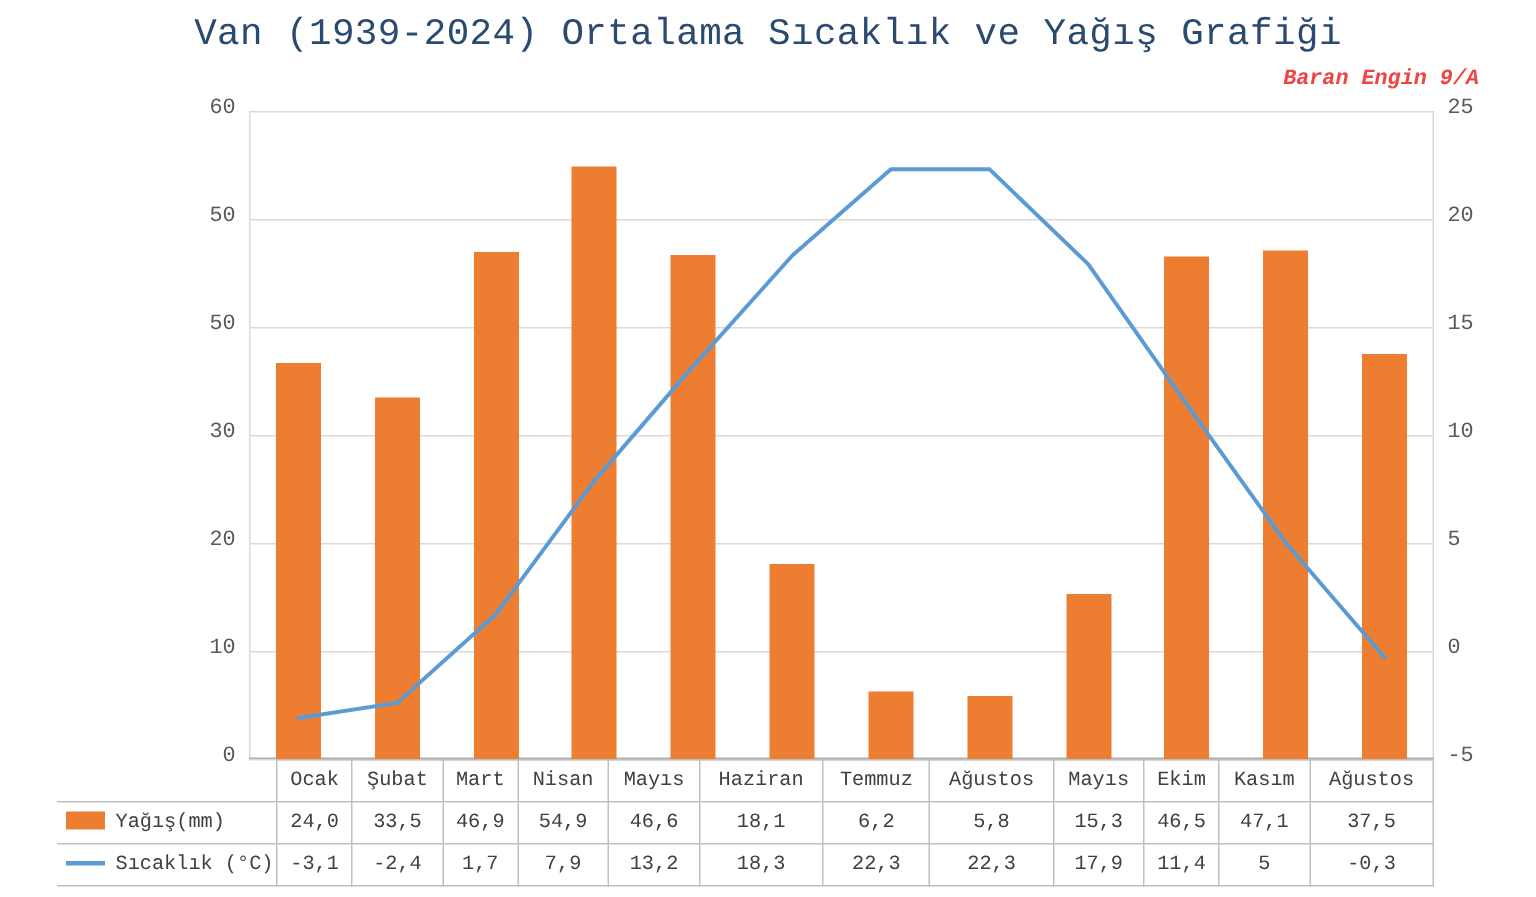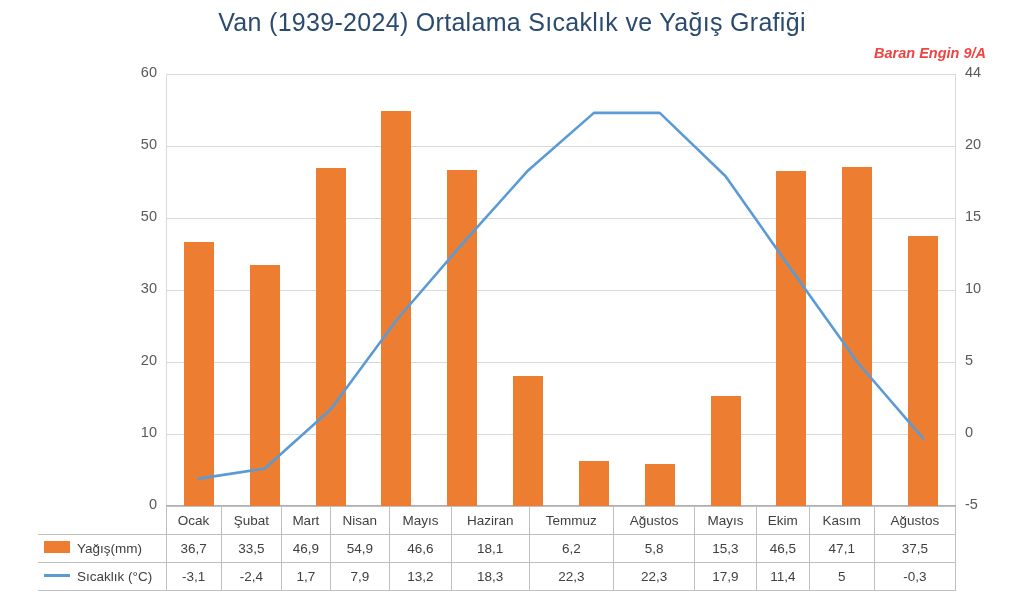--- a/index.html
+++ b/index.html
@@ -8,20 +8,21 @@
     width: 1024px; height: 598px;
     background: #ffffff;
     font-family: "Liberation Sans", sans-serif;
     overflow: hidden;
   }
   #root {
     position: relative;
     width: 1024px;
     height: 598px;
     background: #ffffff;
+    font-family: Liberation Mono, monospace;
   }
 
   
   #chart-title {
     position: absolute;
     left: 0; top: 8px;
     width: 1024px;
     text-align: center;
     font-size: 25px;
     color: #2b4a6f;
@@ -189,21 +190,21 @@
         <div class="ytick ytick-left" style="top: 62px;">50</div>
         <div class="ytick ytick-left" style="top: -10px;">60</div>
       </div>
     <div id="yticks-right">
         <div class="ytick ytick-right" style="top: 422px;">-5</div>
         <div class="ytick ytick-right" style="top: 350px;">0</div>
         <div class="ytick ytick-right" style="top: 278px;">5</div>
         <div class="ytick ytick-right" style="top: 206px;">10</div>
         <div class="ytick ytick-right" style="top: 134px;">15</div>
         <div class="ytick ytick-right" style="top: 62px;">20</div>
-        <div class="ytick ytick-right" style="top: -10px;">44</div>
+        <div class="ytick ytick-right" style="top: -10px;">25</div>
       </div>
     <div id="bars">
         <div class="bar" style="left: 17.9167px; height: 264.24px; background: rgb(237, 125, 49);"></div>
         <div class="bar" style="left: 83.75px; height: 241.2px; background: rgb(237, 125, 49);"></div>
         <div class="bar" style="left: 149.583px; height: 337.68px; background: rgb(237, 125, 49);"></div>
         <div class="bar" style="left: 215.417px; height: 395.28px; background: rgb(237, 125, 49);"></div>
         <div class="bar" style="left: 281.25px; height: 335.52px; background: rgb(237, 125, 49);"></div>
         <div class="bar" style="left: 347.083px; height: 130.32px; background: rgb(237, 125, 49);"></div>
         <div class="bar" style="left: 412.917px; height: 44.64px; background: rgb(237, 125, 49);"></div>
         <div class="bar" style="left: 478.75px; height: 41.76px; background: rgb(237, 125, 49);"></div>
@@ -234,21 +235,21 @@
           <td>Kasım</td>
           <td>Ağustos</td>
         </tr>
       <tr>
         <td class="legend-cell">
           <span class="legend-inner">
             <span class="legend-swatch-bar"></span>
             <span class="legend-text">Yağış(mm)</span>
           </span>
         </td>
-      <td>36,7</td>
+      <td>24,0</td>
           <td>33,5</td>
           <td>46,9</td>
           <td>54,9</td>
           <td>46,6</td>
           <td>18,1</td>
           <td>6,2</td>
           <td>5,8</td>
           <td>15,3</td>
           <td>46,5</td>
           <td>47,1</td>

